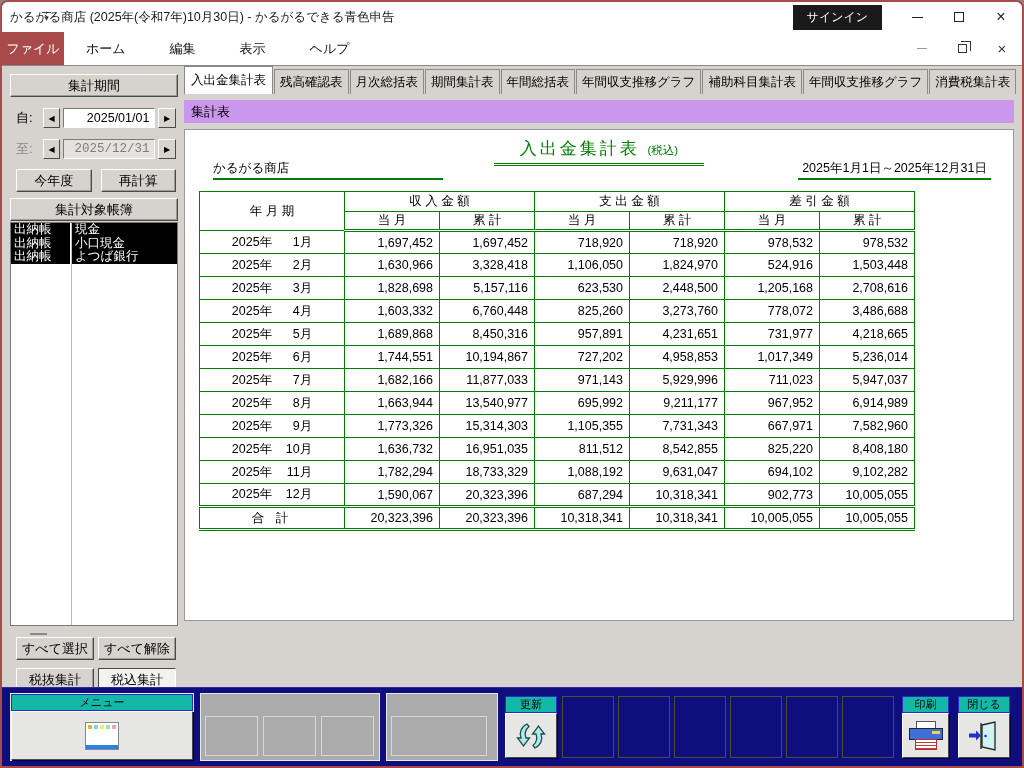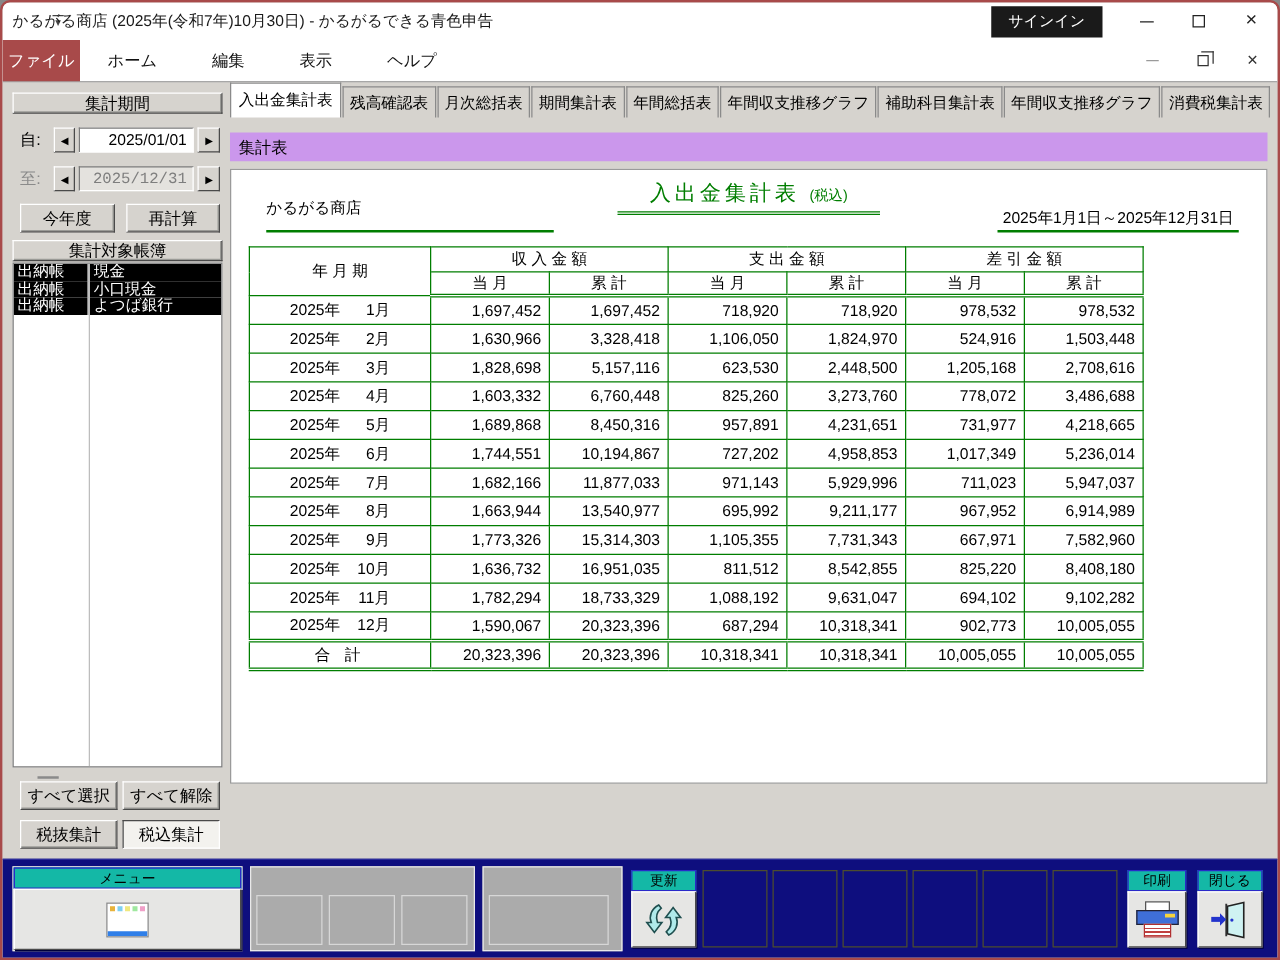--- a/index.html
+++ b/index.html
@@ -29,21 +29,21 @@
   .mwb .min2 { display:block; width:10px; height:1px; background:#9a9a9a; }
   .restore { position:relative; width:9px; height:9px; border:1px solid #333; background:#fff; }
   .restore::before { content:""; position:absolute; left:2px; top:-4px; width:9px; height:9px; border:1px solid #333; border-left:none; border-bottom:none; }
   .mwb .cls2 { font-size:15px; color:#333; }
 
   
   .main { position:relative; height:621px; background:#D6D3CE; }
 
   
   .sidebar { position:absolute; left:6px; top:6px; width:172px; height:615px; }
-  .hdr-btn { margin:2px 2px 0 2px; height:17px; background:#D6D3CE; text-align:center; font-size:13px;
+  .hdr-btn { margin:2px 2px 0 2px; height:23px; background:#D6D3CE; text-align:center; font-size:13px;
              border:1px solid; border-color:#fff #4a4a4a #4a4a4a #fff; box-shadow:inset -1px -1px 0 #9a9a96;
              display:flex; align-items:center; justify-content:center; }
   .date-row { display:flex; align-items:center; margin:11px 4px 0 8px; gap:3px; }
   .date-label { font-size:13px; width:26px; }
   .date-label.dim { color:#8a8a8a; }
   .spin { width:19px; height:20px; background:#D6D3CE; border:1px solid; border-color:#fff #4a4a4a #4a4a4a #fff;
           font-size:8px; display:flex; align-items:center; justify-content:center; color:#000; }
   .date-field { width:92px; height:20px; background:#fff; border:1px solid; border-color:#7a7a7a #fff #fff #7a7a7a;
                 font-size:12.5px; text-align:right; padding:0 5px; font-family:"Liberation Sans",sans-serif; }
   .date-field.dim { background:#E4E2DE; color:#7e7e7e;font-family:Liberation Mono, monospace; }
@@ -59,31 +59,31 @@
   .book-row .bcol2 { padding-left:4px; }
   .splitter-dash { width:17px; height:2px; background:#8a8a8a; margin:7px 0 0 22px; }
   .tax-row { margin-top:8px; }
 
   
   .content { position:absolute; left:180px; top:0; width:834px; height:621px; }
   .tabstrip { display:flex; align-items:flex-end; height:28px; padding-left:2px; }
   .tab { font-size:12.5px; padding:4px 5px 3px; border:1px solid #8a8a8a; border-bottom:none; background:#D6D3CE;
          margin-right:1px; white-space:nowrap; }
   .tab.active { background:#fff; padding:5px 6px 5px; position:relative; z-index:2; }
-  .section-bar { margin:12px 2px 0 2px; height:23px; background:#CB97EC; font-size:13px; color:#000;
+  .section-bar { margin:6px 2px 0 2px; height:23px; background:#CB97EC; font-size:13px; color:#000;
                  display:flex; align-items:center; padding-left:7px; }
   .panel { margin:6px 2px 0 2px; height:492px; background:#fff; border:1px solid #9a9a9a; position:relative; overflow:hidden; }
 
   .rep-head { position:relative; height:52px; }
   .rep-title { position:absolute; left:0; right:0; top:7px; text-align:center; }
   .rep-title .t { display:inline-block; color:#007E00; font-size:17px; letter-spacing:3px;
                   border-bottom:3px double #007E00; padding:0 26px 3px; }
   .rep-title .suffix { font-size:11.5px; letter-spacing:0; }
   .rep-company { position:absolute; left:28px; bottom:2px; font-size:12.5px; color:#000;
-                 border-bottom:2px solid #007E00; width:230px; padding-bottom:9px; }
+                 border-bottom:2px solid #007E00; width:230px; padding-bottom:1px; }
   .rep-period { position:absolute; right:22px; bottom:2px; font-size:12.5px; color:#000;
                 border-bottom:2px solid #007E00; padding:0 4px 1px; }
 
   table.report { border-collapse:collapse; margin:9px 0 0 14px; table-layout:fixed; }
   table.report col.c-month { width:145px; }
   table.report col.c-num { width:95px; }
   table.report th, table.report td { border:1px solid #007E00; font-weight:normal; font-size:12.5px; color:#000; }
   table.report thead th { height:20px; text-align:center; }
   table.report thead tr.sub th { height:19px; }
   table.report thead tr.sub th, table.report thead tr.sub td { border-bottom:3px double #007E00; }

